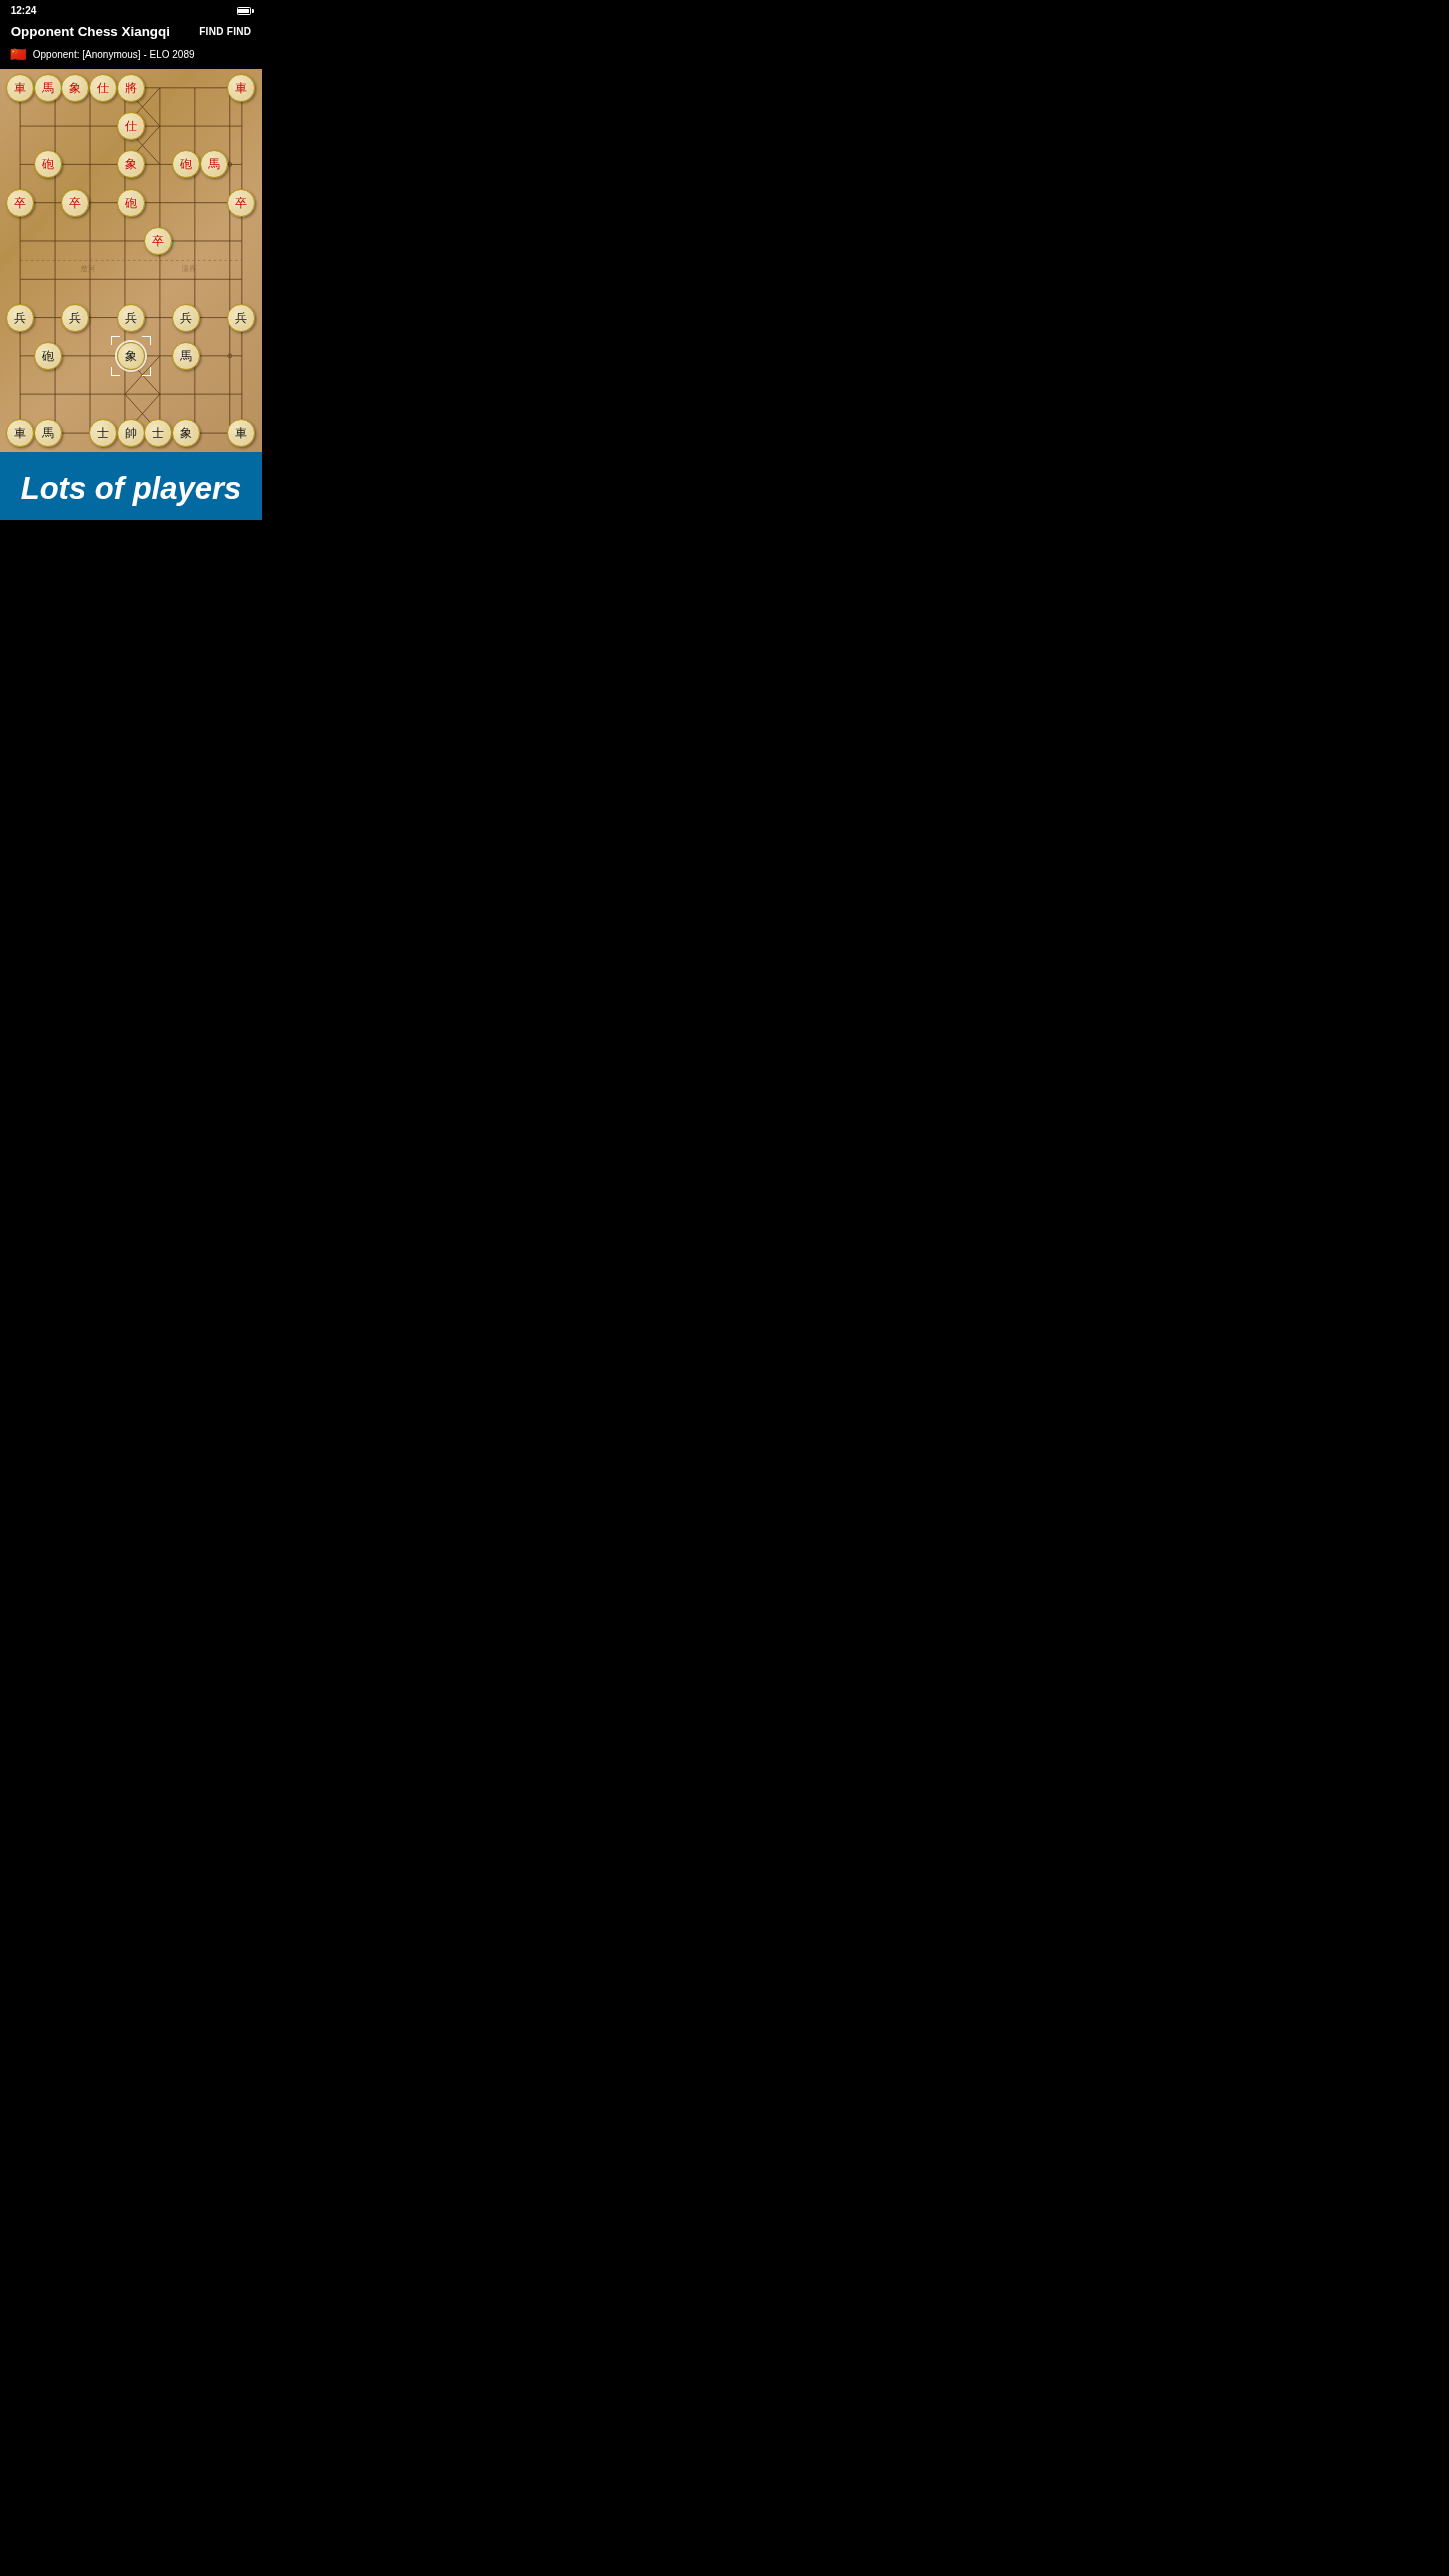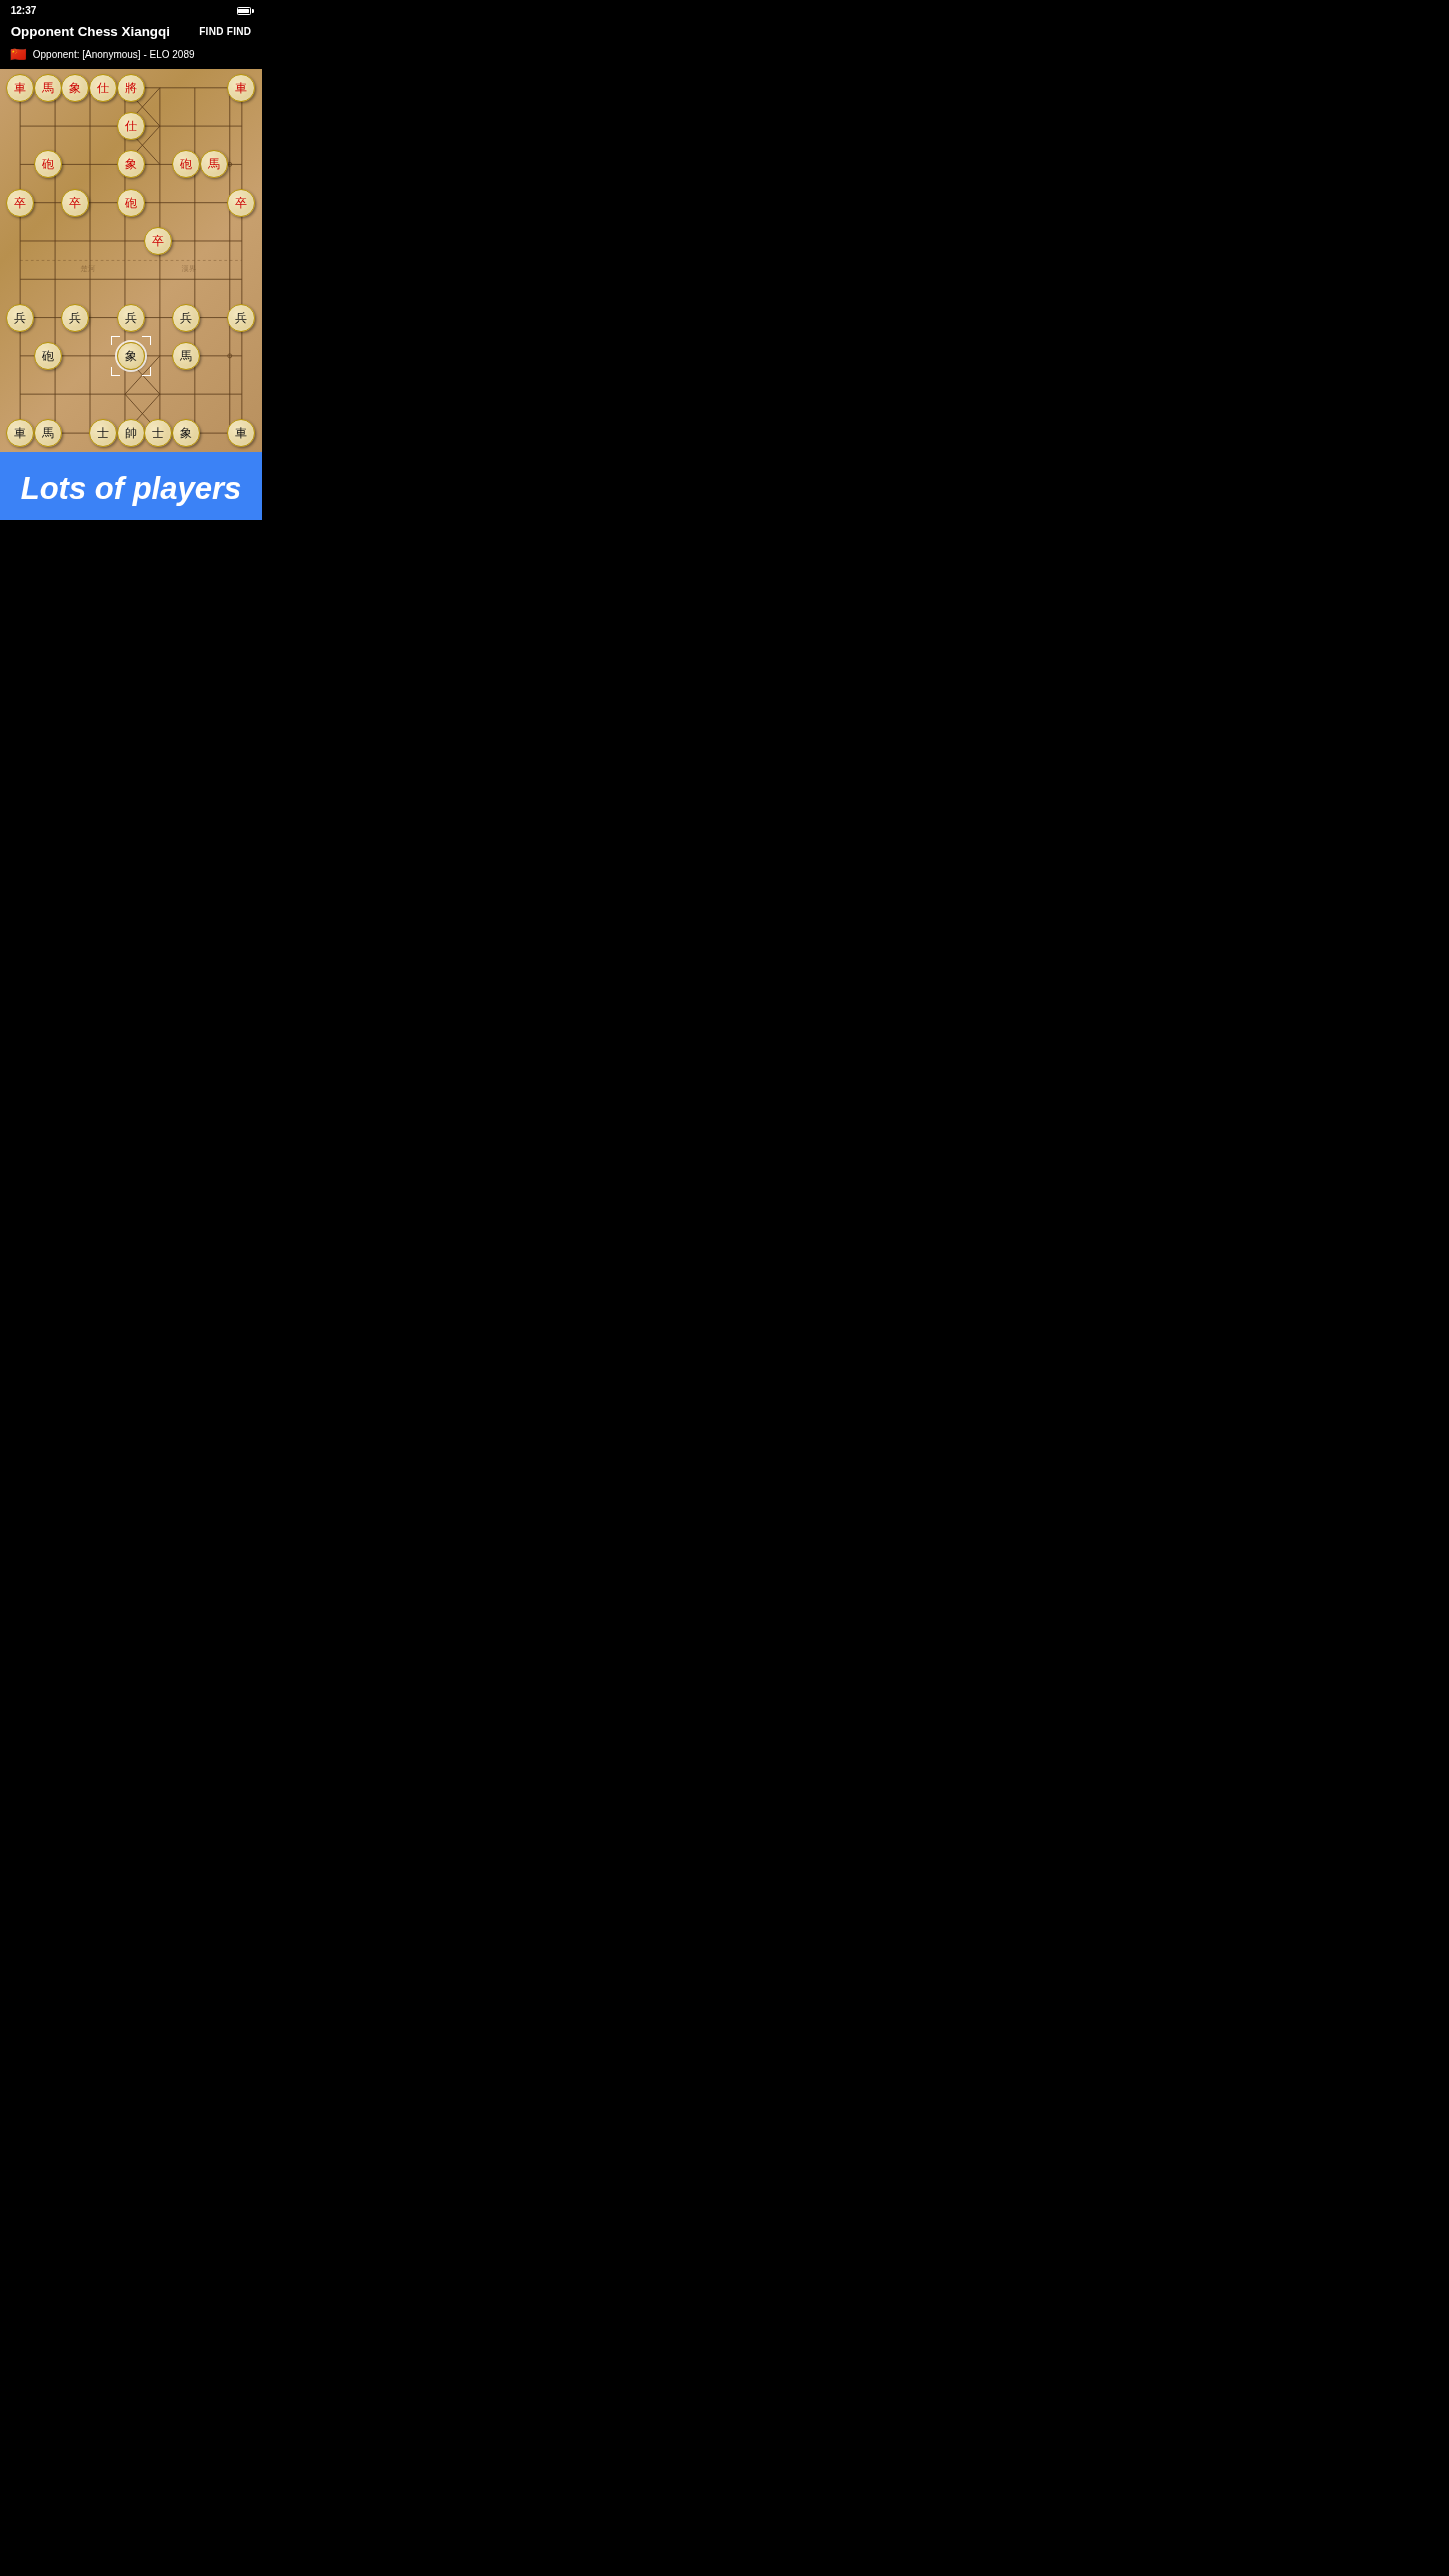--- a/index.html
+++ b/index.html
@@ -174,21 +174,21 @@
       bottom: 0; left: 0;
       border-width: 0 0 1.3px 1.3px;
     }
     .bracket-inner::after {
       bottom: 0; right: 0;
       border-width: 0 1.3px 1.3px 0;
     }
 
     
     .promo-bar {
-      background: #3b82f6;
+      background: #0369a1;
       padding: 20px 13.4px 13.4px;
       text-align: center;
     }
 
     .promo-text {
       font-size: 31px;
       font-weight: 900;
       color: #fff;
       font-style: italic;
       line-height: 1.1;
@@ -197,21 +197,21 @@
     
     .piece-symbol {
       font-size: 12px;
       line-height: 1;
     }
   </style>
 </head>
 <body>
 
 <div class="status-bar">
-  <span>12:37</span>
+  <span>12:24</span>
   <span class="battery-icon"></span>
 </div>
 
 <div class="header">
   <span class="app-title">Opponent Chess Xiangqi</span>
   <button class="find-table-btn">FIND FIND</button>
 </div>
 
 <div class="opponent-bar">
   <span class="flag">🇨🇳</span>

